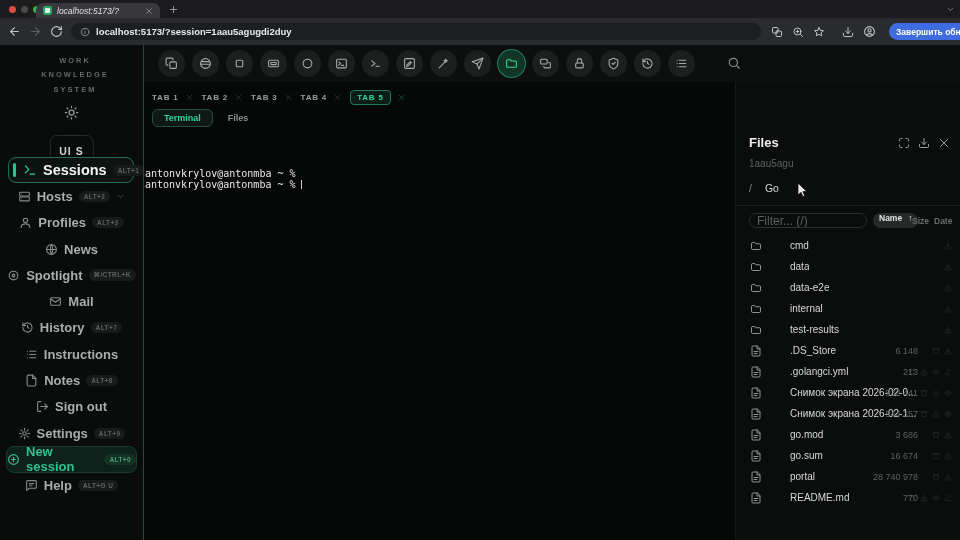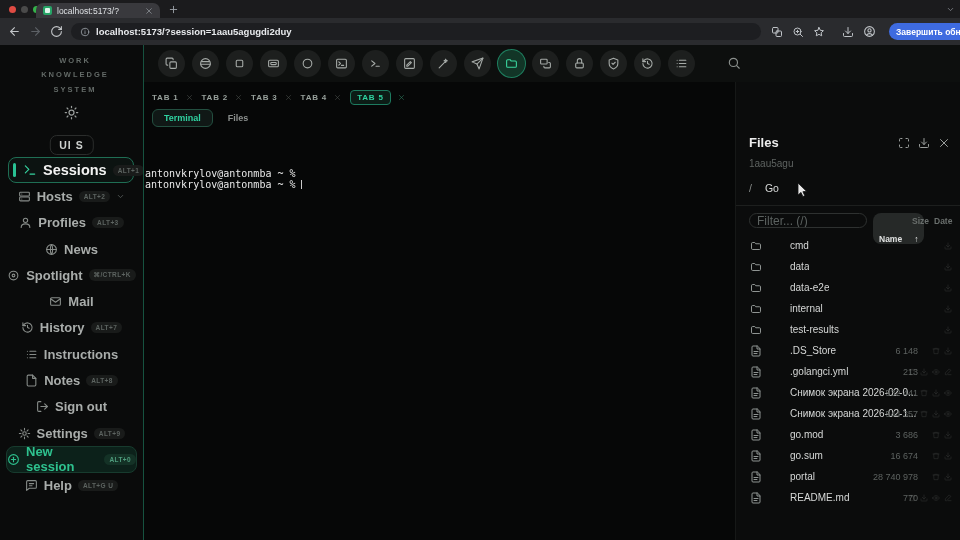--- a/index.html
+++ b/index.html
@@ -7,21 +7,21 @@
        font-family:"Liberation Sans",sans-serif;-webkit-font-smoothing:antialiased;}
   svg{display:block;width:100%;height:100%;}
   .ic{display:inline-flex;}
 
   
   .titlebar{position:absolute;top:0;left:0;right:0;height:18px;background:#1b1b1d;}
   .lights{position:absolute;left:9px;top:5.5px;display:flex;gap:5px;}
   .light{width:7px;height:7px;border-radius:50%;}
   .l-red{background:#df4b43}.l-yellow{background:#4a4a4a}.l-green{background:#35b24a}
   .btab{position:absolute;left:36px;top:3px;width:124px;height:15px;background:#39393d;
-        border-radius:7px 7px 0 0;display:flex;align-items:center;gap:5px;padding:0 7px;box-sizing:border-box;}
+        border-radius:7px 7px 0 0;display:flex;align-items:center;gap:5px;padding:0 7px;box-sizing:border-box;font-style:italic;}
   .favicon{width:9px;height:9px;border-radius:2px;background:#27a567;flex:none;position:relative;}
   .favicon::after{content:"";position:absolute;left:2px;top:2px;width:5px;height:5px;border-radius:1px;background:#dff5ea;}
   .btab-title{font-size:8.5px;color:#dde0e3;flex:1;white-space:nowrap;overflow:hidden;}
   .btab-close{width:8px;height:8px;color:#9aa0a6;flex:none;}
   .newtab{position:absolute;left:168px;top:4px;width:11px;height:11px;color:#9aa0a6;}
   .tb-chev{position:absolute;right:5px;top:5px;width:9px;height:9px;color:#8b8f94;}
 
   .navrow{position:absolute;top:18px;left:0;right:0;height:27px;background:#2a2b2e;
           display:flex;align-items:center;justify-content:space-between;}
   .nav-ic{width:13px;height:13px;color:#c3c6c9;margin-left:8px;flex:none;}
@@ -39,21 +39,21 @@
 
   
   .app{position:absolute;top:45px;left:0;right:0;bottom:0;background:#060707;}
   .sidebar{position:absolute;left:0;top:0;width:143px;bottom:0;background:#0a0b0b;}
   .sdivider{position:absolute;left:143px;top:0;width:1px;bottom:0;background:#16523f;}
 
   .groups{position:absolute;top:8px;left:0;right:0;display:flex;flex-direction:column;align-items:center;padding-left:7px;}
   .group-label{font-size:7.5px;letter-spacing:2px;color:#636a67;font-weight:bold;height:14.5px;
                display:flex;align-items:center;}
   .sun{position:absolute;top:60px;left:64px;width:15px;height:15px;color:#9a9e9c;}
-  .uis{position:absolute;top:90px;left:50%;transform:translateX(-50%);padding:3px 9px;
+  .uis{position:absolute;top:90px;left:50%;transform:translateX(-50%);padding:9px 9px;
        border:1px solid #2b2d2c;border-radius:7px;color:#cfd2d0;font-weight:bold;font-size:10.5px;letter-spacing:1px;}
 
   .snav{position:absolute;top:112px;left:0;right:0;display:flex;flex-direction:column;}
   .nav-item{height:26.3px;display:flex;align-items:center;justify-content:center;gap:6px;
             color:#a9adab;font-weight:bold;font-size:13px;position:relative;box-sizing:border-box;}
   .nav-item .ni-ic{width:13px;height:13px;color:#878c89;flex:none;}
   .badge{font-size:6.5px;color:#5d6461;background:#191b1a;border-radius:7px;padding:2px 5px;
          font-weight:bold;letter-spacing:.4px;white-space:nowrap;}
   .ni-chev{width:9px;height:9px;color:#5d6461;}
   .nav-item.active{margin:0 9px 0 8px;border:1px solid #1f6e54;border-radius:8px;background:#0c1311;
@@ -99,22 +99,22 @@
   .fp-hic{width:12px;height:12px;color:#9a9e9c;margin-left:8px;flex:none;}
   .fp-sub{position:absolute;top:76px;left:13px;font-size:10px;color:#5e6361;}
   .fp-bc{position:absolute;top:100px;left:13px;display:flex;gap:13px;align-items:center;}
   .bc-root{font-size:10.5px;color:#8a8e8c;}
   .bc-cur{font-size:10.5px;color:#d8dad9;}
   .fp-div{position:absolute;top:123px;left:0;right:0;height:1px;background:#1d1f1e;}
   .fp-filter{position:absolute;top:131px;left:13px;width:118px;height:15px;background:transparent;
              border:1px solid #2e3130;border-radius:8px;color:#9aa;padding:0 7px;font-size:12px;
              font-family:"Liberation Sans",sans-serif;box-sizing:border-box;outline:none;}
   .fp-filter::placeholder{color:#5c6260;}
-  .col-name{position:absolute;top:131px;left:137px;height:31px;background:#262928;border-radius:8px;
-            display:flex;align-items:flex-end;gap:12px;padding:0 6px;font-size:8.5px;font-weight:bold;color:#e0e2e1;}
+  .col-name{position:absolute;top:131px;left:137px;height:15px;background:#262928;border-radius:8px;
+            display:flex;align-items:flex-start;gap:6px;padding:0 6px;font-size:8.5px;font-weight:bold;color:#e0e2e1;}
   .col-size{position:absolute;top:134px;left:176px;font-size:8.5px;font-weight:bold;color:#6a6f6d;}
   .col-date{position:absolute;top:134px;left:198px;font-size:8.5px;font-weight:bold;color:#6a6f6d;}
   .frows{position:absolute;top:153px;left:0;right:0;}
   .frow{height:21px;display:flex;align-items:center;padding-left:14px;position:relative;gap:19px;}
   .f-ic{width:12px;height:12px;color:#8f9492;flex:none;}
   .f-name{margin-left:9px;font-size:10px;color:#d6d8d7;white-space:nowrap;overflow:hidden;max-width:138px;}
   .f-size{position:absolute;right:42px;font-size:9px;color:#5d6260;}
   .f-acts{position:absolute;right:8px;display:flex;gap:4px;opacity:.22;color:#9a9e9c;}
   .act-ic{width:8px;height:8px;display:inline-flex;}
   .mouse-cursor{position:absolute;left:797px;top:183px;width:11px;height:16px;z-index:9;}

